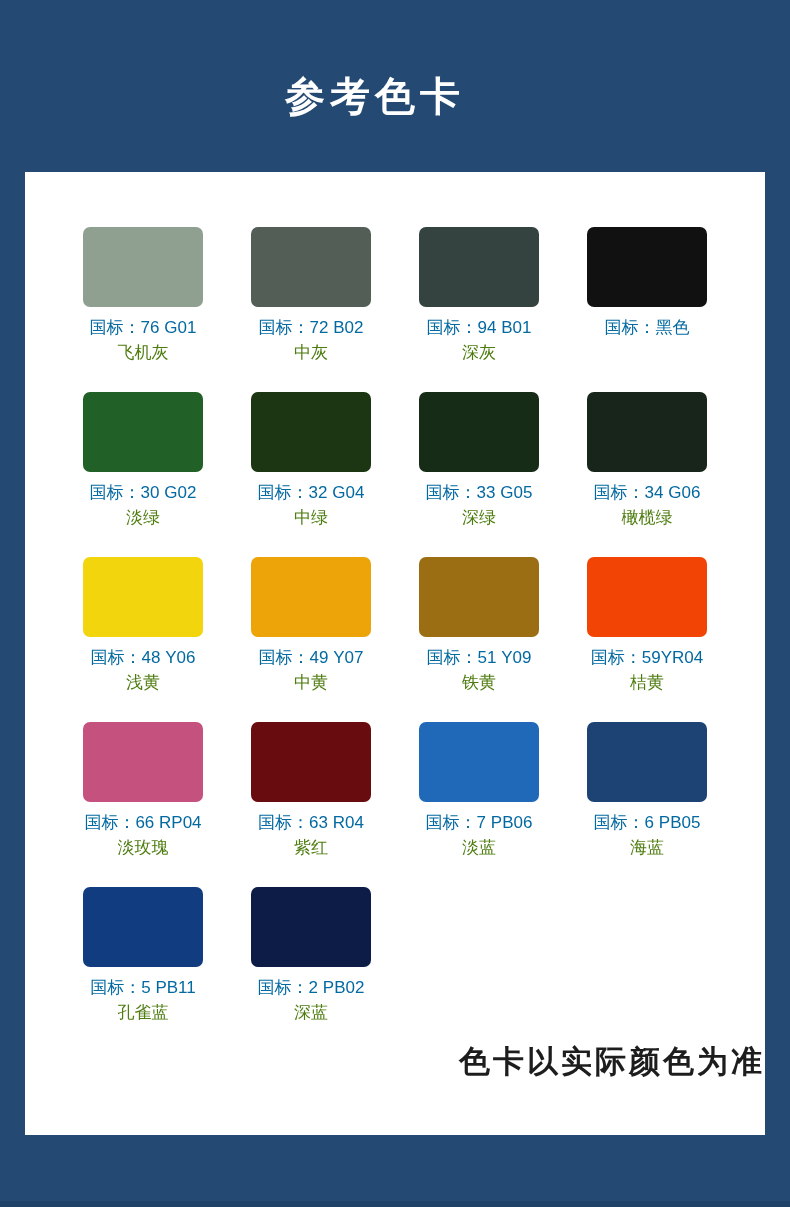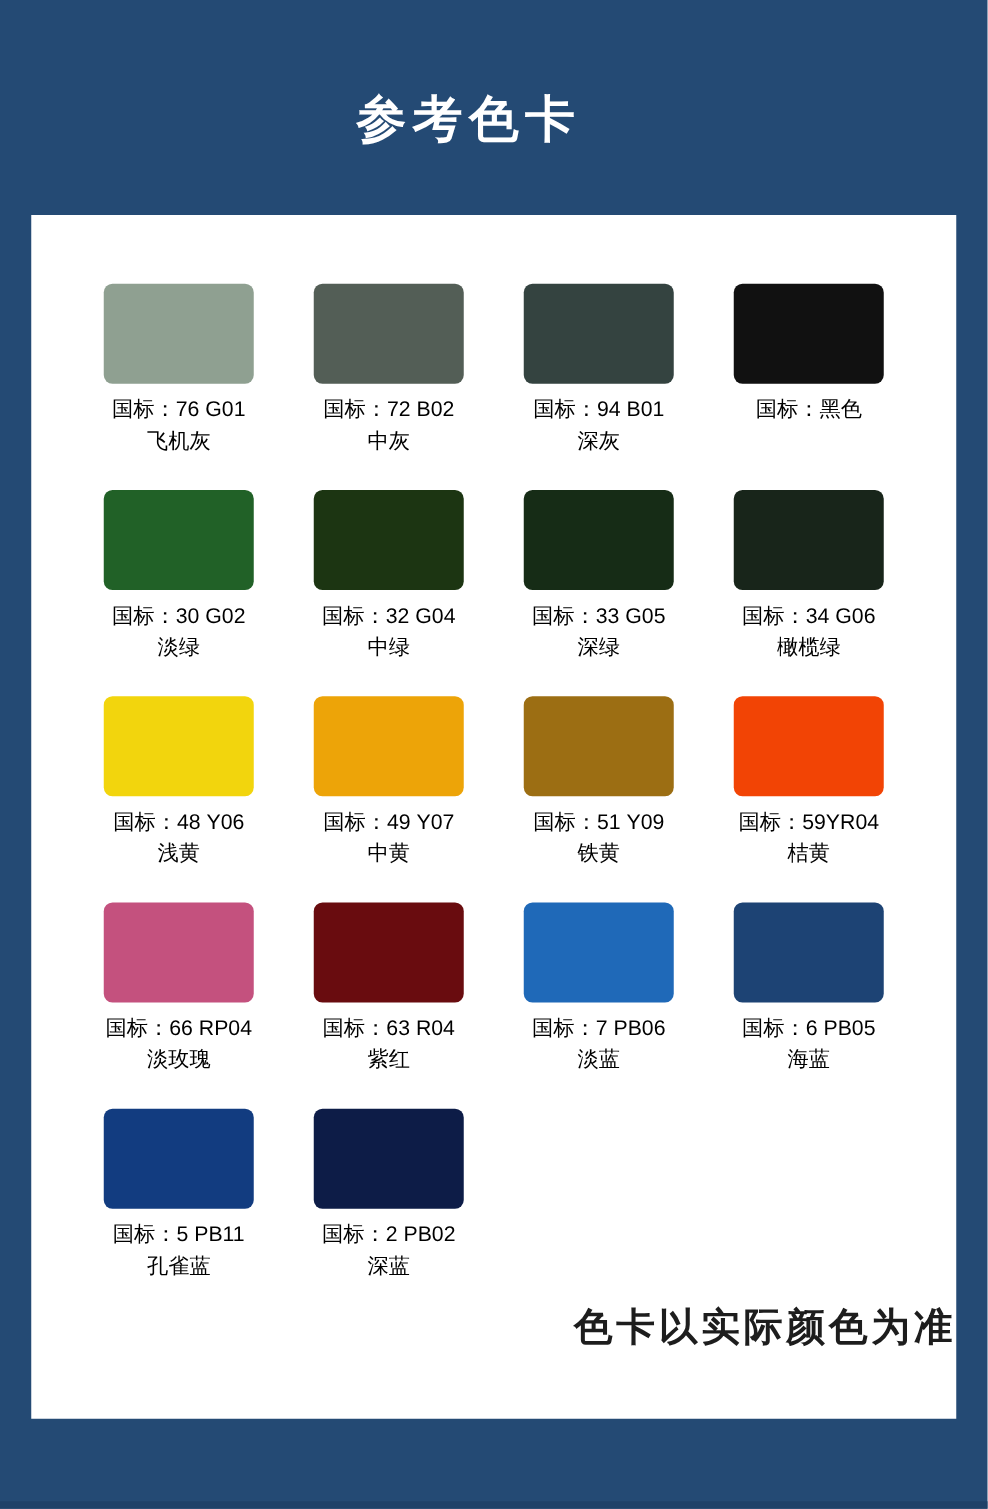--- a/index.html
+++ b/index.html
@@ -68,28 +68,28 @@
   }
   .swatch-chip {
     width: 120px;
     height: 80px;
     border-radius: 7px;
     flex: none;
   }
   .swatch-code {
     margin-top: 9px;
     font-size: 17px;
-    color: #000000;
+    color: #0369a1;
     line-height: 24px;
     white-space: nowrap;
     text-align: center;
   }
   .swatch-name {
     font-size: 17px;
-    color: #000000;
+    color: #4d7c0f;
     line-height: 26px;
     white-space: nowrap;
     text-align: right;
   }
   .card-footer {
     position: absolute;
     left: 0;
     bottom: 52px;
     width: 740px;
     text-align: right;

